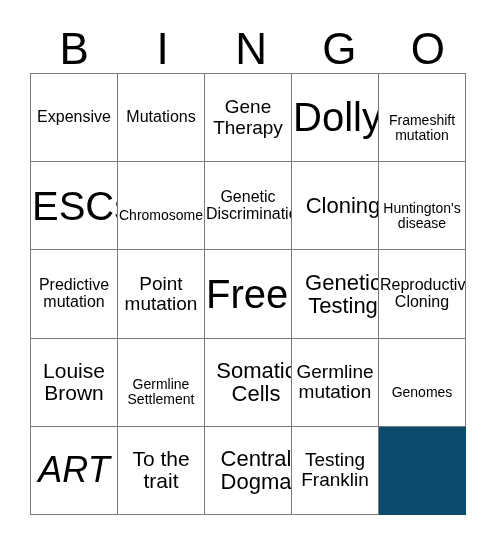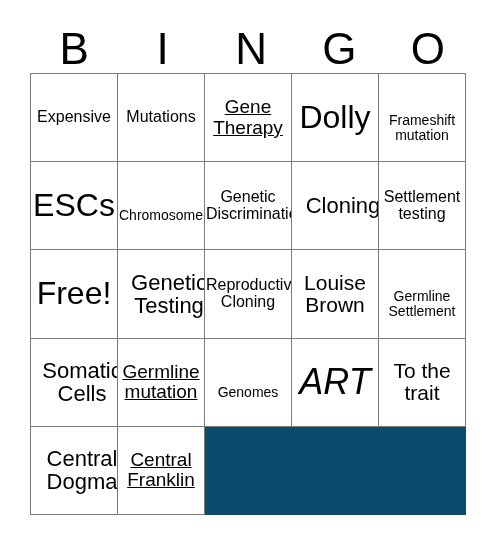--- a/index.html
+++ b/index.html
@@ -79,24 +79,24 @@
     width: 100%;
     line-height: 1.06;
     word-break: normal;
     hyphens: none;
   }
 
   
   .fs-xs  { font-size: 16px; }
   .fs-s   { font-size: 14px; margin-top: 20px; }
   .fs-m   { font-size: 16px; }
-  .fs-l   { font-size: 19px; text-decoration: underline; }
+  .fs-l   { font-size: 19px; }
   .fs-xl  { font-size: 22px; padding-left: 16px; }
   .fs-xxl { font-size: 21px; }
-  .fs-huge{ font-size: 32px; }
+  .fs-huge{ font-size: 40px; }
   .fs-mega{ font-size: 36px; font-style: italic; }
 </style>
 </head>
 <body>
 
 <div id="card">
 
   <div id="header">
     <div class="header-cell">B</div>
     <div class="header-cell">I</div>
@@ -128,23 +128,29 @@
     </div>
     <div class="cell">
       <span class="cell-text fs-s">Chromosome</span>
     </div>
     <div class="cell">
       <span class="cell-text fs-xs">Genetic Discrimination</span>
     </div>
     <div class="cell">
       <span class="cell-text fs-xl">Cloning</span>
     </div>
+    <div class="cell">
+      <span class="cell-text fs-s">Huntington's disease</span>
+    </div>
 
     <div class="cell">
-      <span class="cell-text fs-m">Settlement testing</span>
+      <span class="cell-text fs-m">Predictive mutation</span>
+    </div>
+    <div class="cell">
+      <span class="cell-text fs-l">Point mutation</span>
     </div>
     <div class="cell">
       <span class="cell-text fs-huge">Free!</span>
     </div>
     <div class="cell">
       <span class="cell-text fs-xl">Genetic Testing</span>
     </div>
     <div class="cell">
       <span class="cell-text fs-xs">Reproductive Cloning</span>
     </div>
@@ -168,17 +174,17 @@
     <div class="cell">
       <span class="cell-text fs-mega">ART</span>
     </div>
     <div class="cell">
       <span class="cell-text fs-xxl">To the trait</span>
     </div>
     <div class="cell">
       <span class="cell-text fs-xl">Central Dogma</span>
     </div>
     <div class="cell">
-      <span class="cell-text fs-l">Central Franklin</span>
+      <span class="cell-text fs-l">Testing Franklin</span>
     </div>
   </div>
 
 </div>
 
 </body></html>

